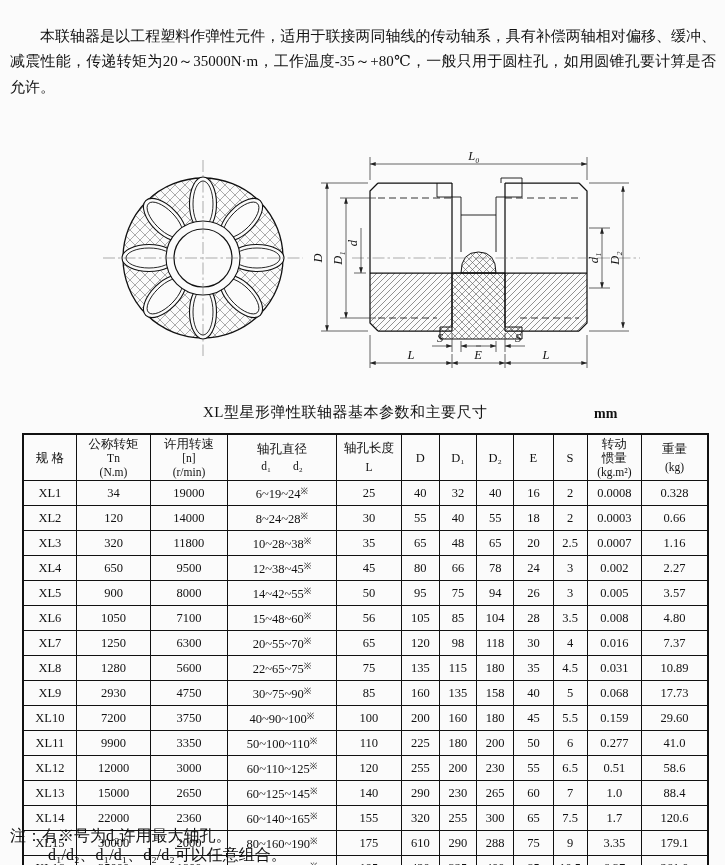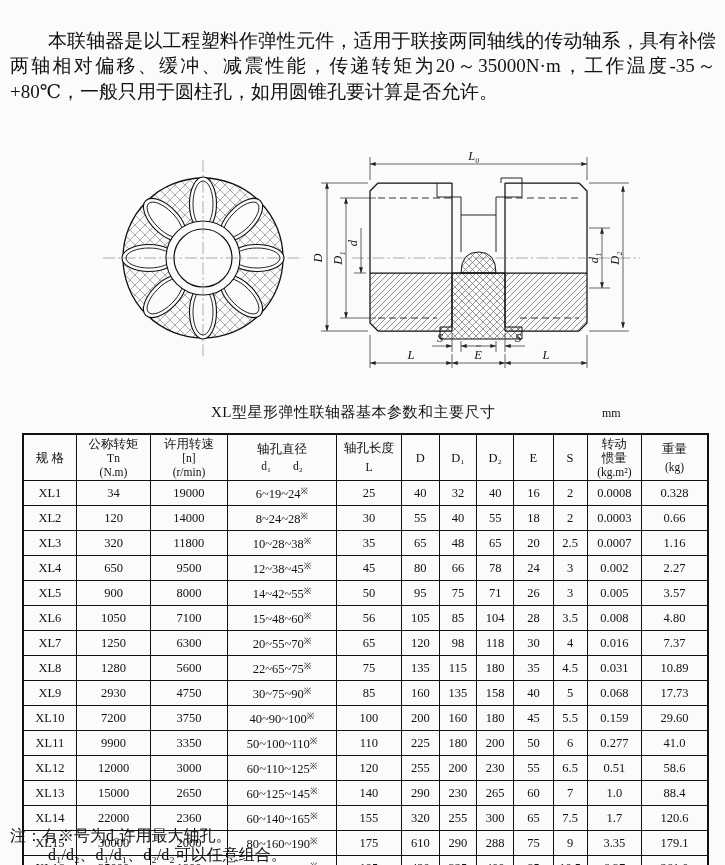--- a/index.html
+++ b/index.html
@@ -1,24 +1,24 @@
 <!DOCTYPE html>
 <html><head>
 <meta charset="utf-8">
 <style>
   html,body{margin:0;padding:0;}
   body{width:725px;height:865px;background:#fbfbfb;color:#111;
        font-family:"Liberation Serif","DejaVu Serif",serif;position:relative;overflow:hidden;}
   .page{position:absolute;inset:0;}
-  .intro{position:absolute;left:10px;top:9px;width:706px;font-size:19px;
+  .intro{position:absolute;left:10px;top:9px;width:706px;font-size:15px;
          line-height:25.4px;text-indent:2em;text-align:justify;}
   .drawing{position:absolute;left:0;top:140px;width:725px;height:262px;}
-  .title-row{position:absolute;left:8px;top:403px;width:671px;height:22px;}
+  .title-row{position:absolute;left:0;top:403px;width:671px;height:22px;}
   .tbl-title{position:absolute;left:203px;top:0;font-size:15px;letter-spacing:.5px;}
-  .tbl-unit{position:absolute;left:594px;top:3px;font-size:12px;}
+  .tbl-unit{position:absolute;left:594px;top:3px;font-size:14px;font-weight:bold;}
   table.ptable{position:absolute;left:22px;top:433px;width:687px;border-collapse:collapse;
                table-layout:fixed;font-size:12.5px;}
   .ptable td,.ptable th{border:1px solid #111;text-align:center;padding:0;font-weight:normal;
                         overflow:hidden;white-space:nowrap;}
   .ptable{border:2px solid #111;}
   .ptable thead th{height:45px;vertical-align:middle;font-size:12.5px;line-height:14px;text-align:center;}
   .ptable tbody td{height:21px;line-height:21px;}
   .hsub{font-size:11.5px;}
   .d12row{display:flex;justify-content:center;gap:22px;margin-top:3px;}
   td.bore sup{font-size:9px;vertical-align:4px;}
@@ -285,21 +285,21 @@
           <td>2.27</td>
         </tr>
       <tr>
           <td>XL5</td>
           <td>900</td>
           <td>8000</td>
           <td class="bore"><span>14~42~55</span><sup>※</sup></td>
           <td>50</td>
           <td>95</td>
           <td>75</td>
-          <td>71</td>
+          <td>94</td>
           <td>26</td>
           <td>3</td>
           <td>0.005</td>
           <td>3.57</td>
         </tr>
       <tr>
           <td>XL6</td>
           <td>1050</td>
           <td>7100</td>
           <td class="bore"><span>15~48~60</span><sup>※</sup></td>

